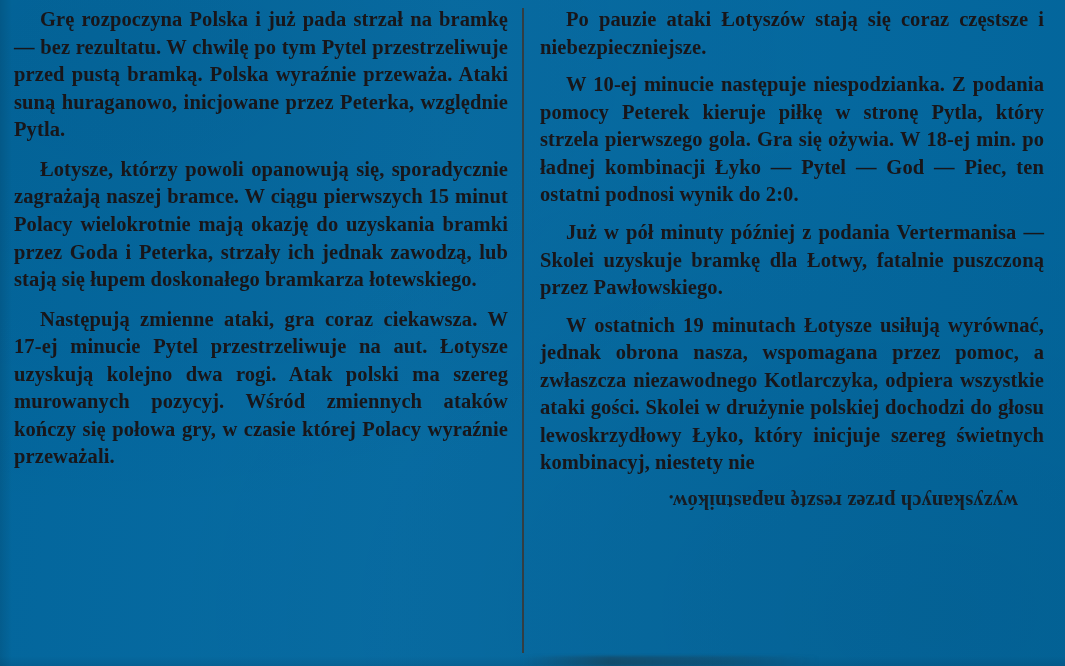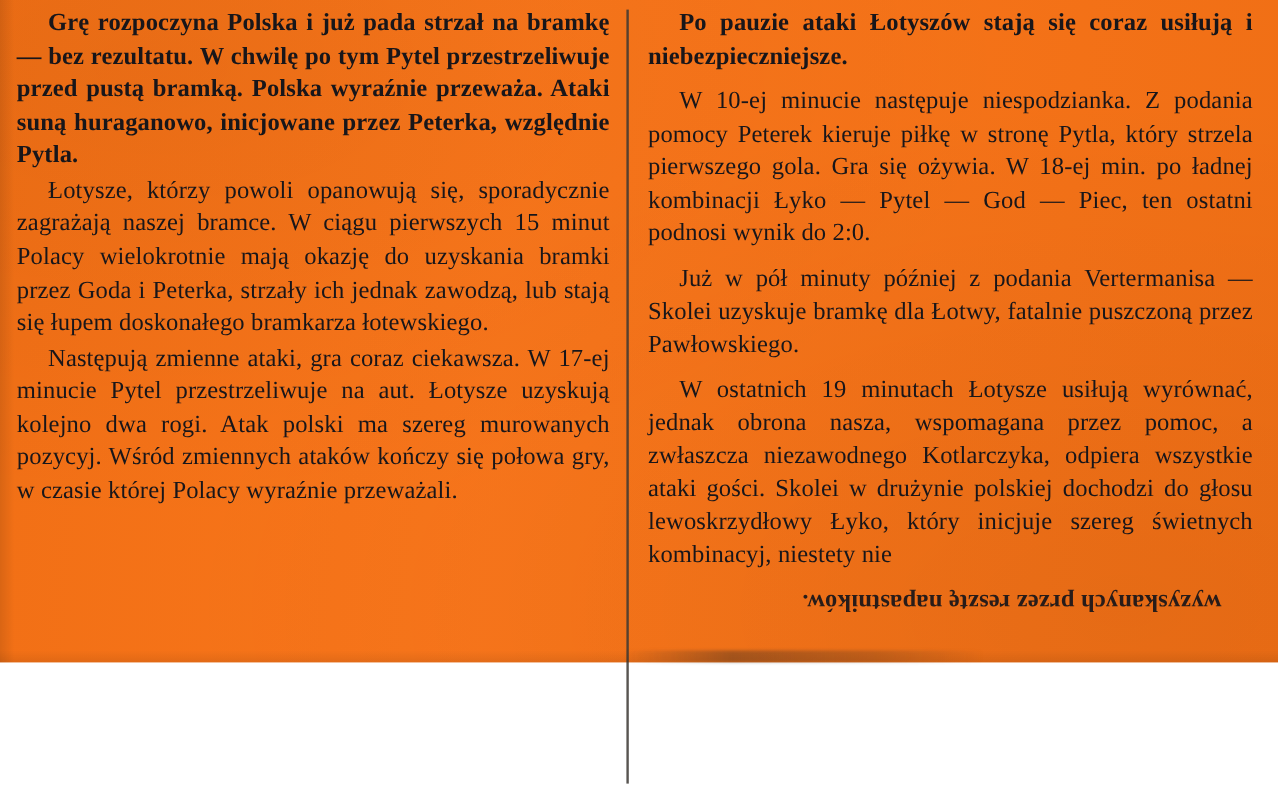--- a/index.html
+++ b/index.html
@@ -9,22 +9,22 @@
   }
   body {
     width: 1065px;
     height: 666px;
     overflow: hidden;
     font-family: "Liberation Serif", serif;
   }
   #page {
     position: relative;
     width: 1065px;
-    height: 552px;
-    background: #f97316;
+    height: 666px;
+    background: #0369a1;
     box-sizing: border-box;
   }
   
   #page::before {
     content: "";
     position: absolute;
     inset: 0;
     background:
       radial-gradient(ellipse at 12% 10%, rgba(0,0,0,0.045), rgba(0,0,0,0) 55%),
       radial-gradient(ellipse at 88% 92%, rgba(0,0,0,0.05), rgba(0,0,0,0) 60%),
@@ -62,24 +62,24 @@
     font-size: 20.5px;
     line-height: 1.345;
     color: #18161a;
     text-align: justify;
     text-indent: 26px;
     font-weight: 700;
     letter-spacing: 0.1px;
     text-rendering: optimizeLegibility;
   }
   p.par.semi {
-    font-weight: 400;
+    font-weight: 700;
   }
   p.par + p.par {
-    margin-top: 2px;
+    margin-top: 12px;
   }
   .col-right p.par + p.par {
     margin-top: 10px;
   }
   .blur-soft {
     filter: blur(0.18px);
   }
   .upside {
     transform: rotate(180deg);
     transform-origin: center;
@@ -124,21 +124,21 @@
 
     <div class="column col-left">
       <p class="par">Grę rozpoczyna Polska i już pada strzał na bramkę — bez rezultatu. W chwilę po tym Pytel przestrzeliwuje przed pustą bramką. Polska wyraźnie przeważa. Ataki suną huraganowo, inicjowane przez Peterka, względnie Pytla.</p>
       <p class="par semi">Łotysze, którzy powoli opanowują się, sporadycznie zagrażają naszej bramce. W ciągu pierwszych 15 minut Polacy wielokrotnie mają okazję do uzyskania bramki przez Goda i Peterka, strzały ich jednak zawodzą, lub stają się łupem doskonałego bramkarza łotewskiego.</p>
       <p class="par semi">Następują zmienne ataki, gra coraz ciekawsza. W 17-ej minucie Pytel przestrzeliwuje na aut. Łotysze uzyskują kolejno dwa rogi. Atak polski ma szereg murowanych pozycyj. Wśród zmiennych ataków kończy się połowa gry, w czasie której Polacy wyraźnie przeważali.</p>
     </div>
 
     <div class="col-rule"></div>
 
     <div class="column col-right">
-      <p class="par">Po pauzie ataki Łotyszów stają się coraz usiłują i niebezpieczniejsze.</p>
+      <p class="par">Po pauzie ataki Łotyszów stają się coraz częstsze i niebezpieczniejsze.</p>
       <p class="par semi">W 10-ej minucie następuje niespodzianka. Z podania pomocy Peterek kieruje piłkę w stronę Pytla, który strzela pierwszego gola. Gra się ożywia. W 18-ej min. po ładnej kombinacji Łyko — Pytel — God — Piec, ten ostatni podnosi wynik do 2:0.</p>
       <p class="par semi">Już w pół minuty później z podania Vertermanisa — Skolei uzyskuje bramkę dla Łotwy, fatalnie puszczoną przez Pawłowskiego.</p>
       <p class="par semi">W ostatnich 19 minutach Łotysze usiłują wyrównać, jednak obrona nasza, wspomagana przez pomoc, a zwłaszcza niezawodnego Kotlarczyka, odpiera wszystkie ataki gości. Skolei w drużynie polskiej dochodzi do głosu lewoskrzydłowy Łyko, który inicjuje szereg świetnych kombinacyj, niestety nie</p>
       <p class="par upside blur-soft">wyzyskanych przez resztę napastników.</p>
     </div>
 
   </div>
   <div class="bottom-smudge"></div>
   <div class="edge-shadow-left"></div>
   <div class="edge-shadow-bottom"></div>

